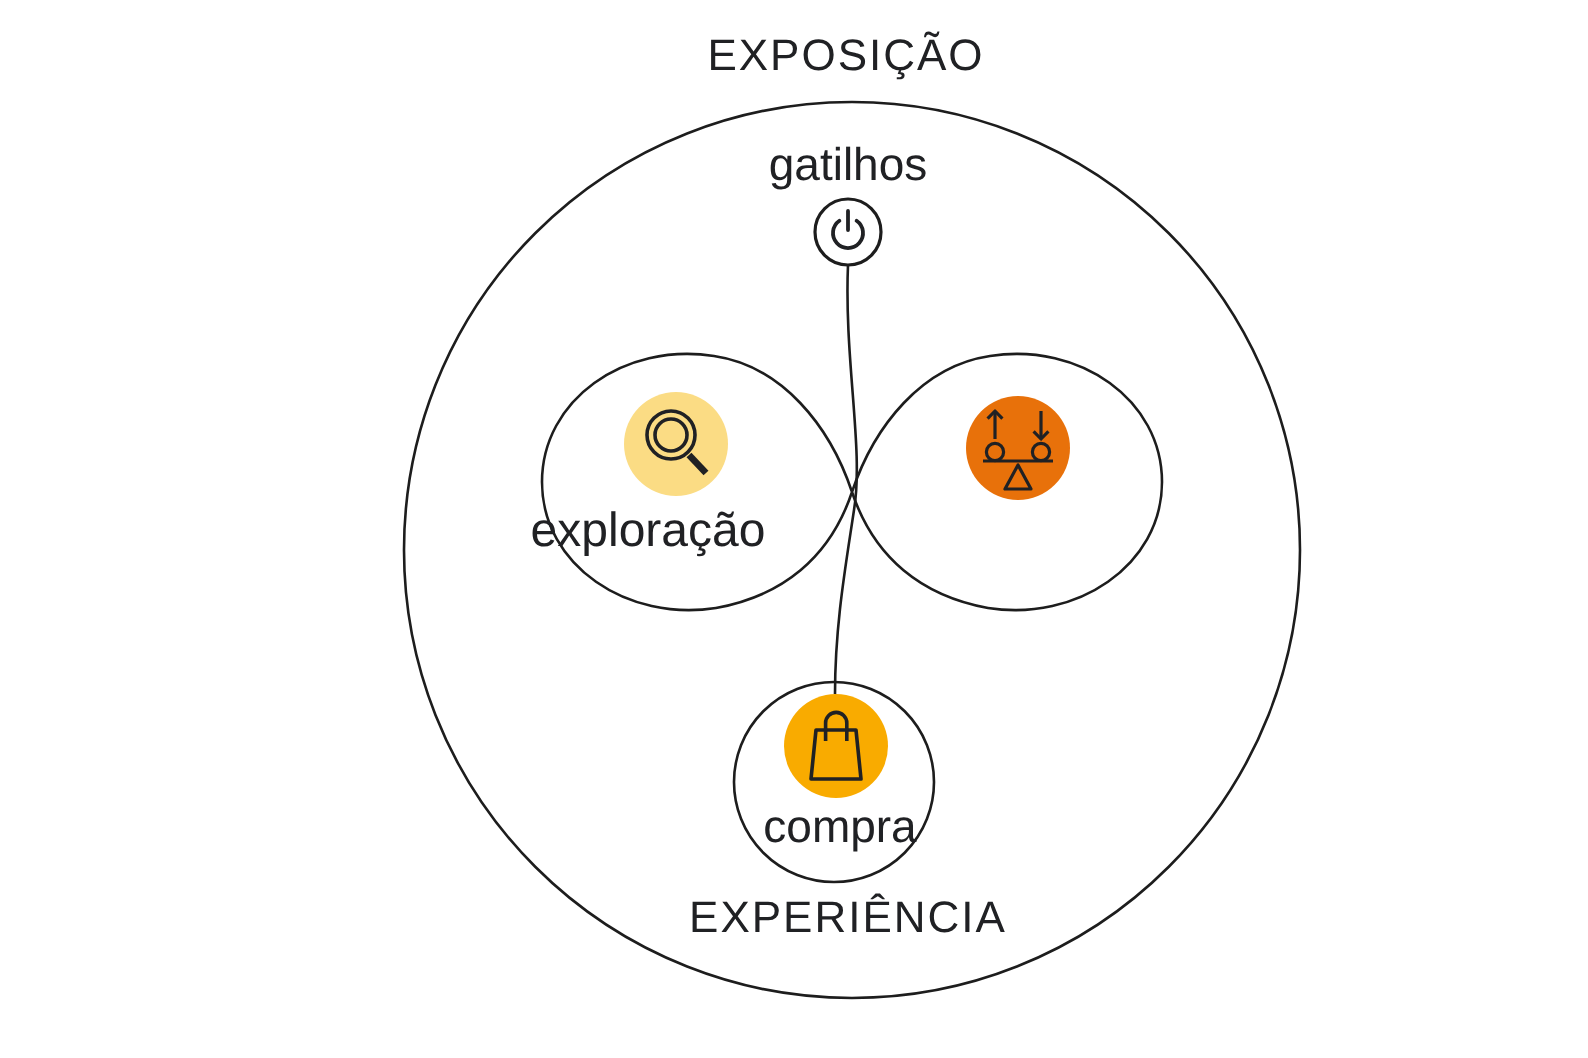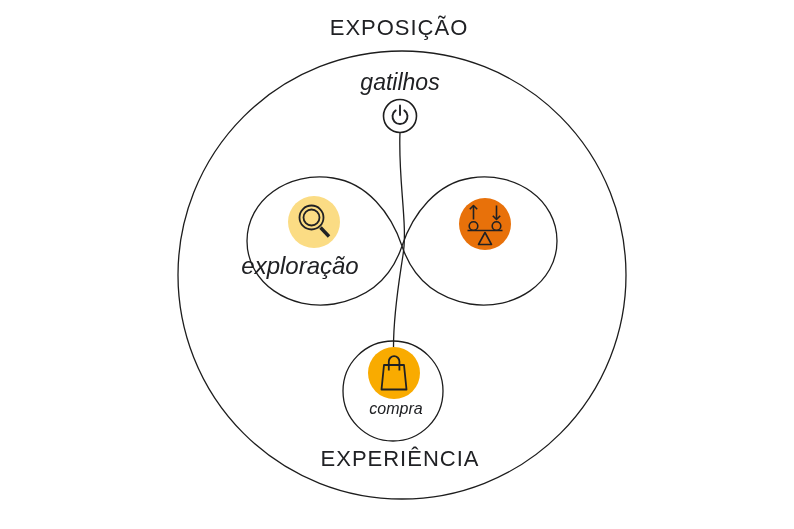--- a/index.html
+++ b/index.html
@@ -3,37 +3,37 @@
 <meta charset="utf-8">
 <style>
   html, body { margin: 0; padding: 0; }
   body { background: #ffffff; font-family: "Liberation Sans", sans-serif; }
   .stage {
     position: relative;
     width: 680px;
     height: 529px;
     background: #ffffff;
     overflow: hidden;
+    margin-left: 24px;
   }
   .stage svg { position: absolute; left: 0; top: 0; }
   .lbl {
     position: absolute;
     transform: translateX(-50%);
     white-space: nowrap;
     color: #202124;
     line-height: 1.15;
   }
   .lbl.caps {
     font-size: 22px;
     letter-spacing: 1px;
     font-weight: 400;
   }
   .lbl.node {
     font-size: 24px;
-    font-style: italic;
     font-weight: 400;
   }
 </style>
 </head>
 <body>
 
 <div class="stage">
 
   <svg width="794" height="529" viewBox="0 0 794 529">
 
@@ -85,17 +85,17 @@
     </g>
   </svg>
 
   <div class="lbl caps" style="left:399px; top:15px;">EXPOSIÇÃO</div>
 
   <div class="lbl node" style="left:400px; top:69px; font-size:23px;">gatilhos</div>
 
   <div class="lbl node" style="left:300px; top:252px;">exploração</div>
 
 
-  <div class="lbl node" style="left:396px; top:400px; font-size:16px;">compra</div>
+  <div class="lbl node" style="left:396px; top:400px; font-size:23px;">compra</div>
 
   <div class="lbl caps" style="left:400px; top:446px;">EXPERIÊNCIA</div>
 
 </div>
 
 </body></html>

